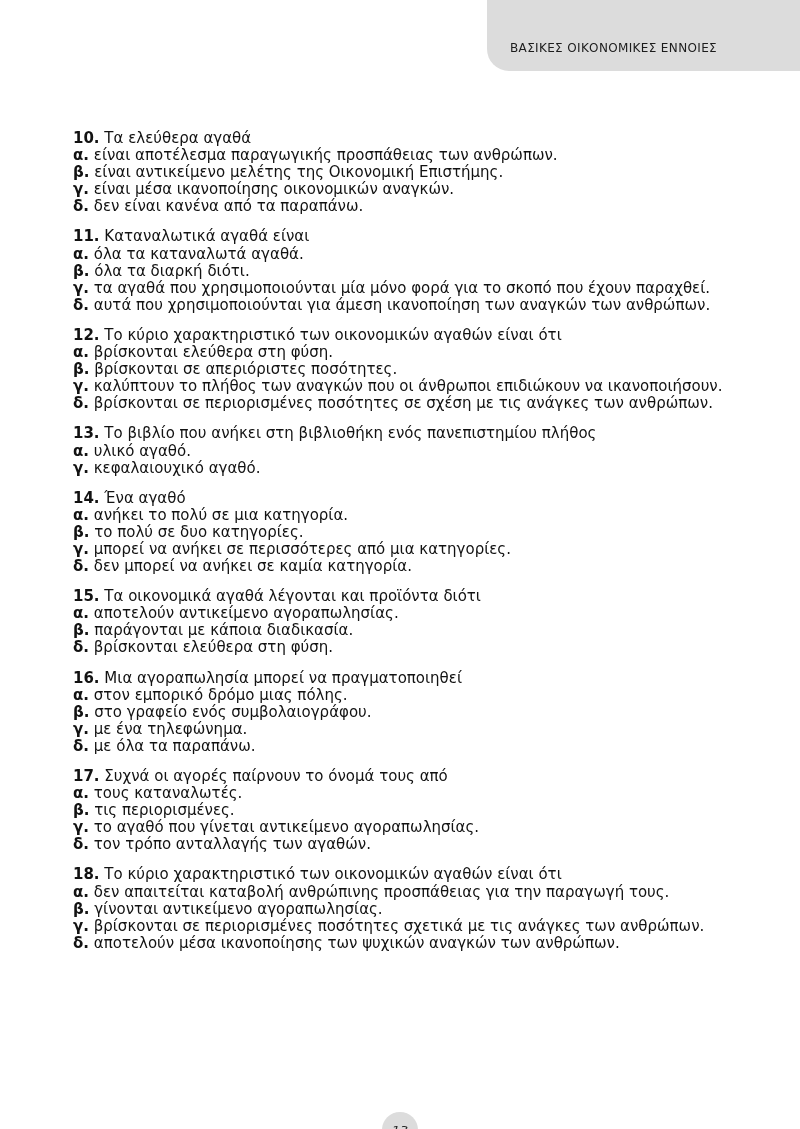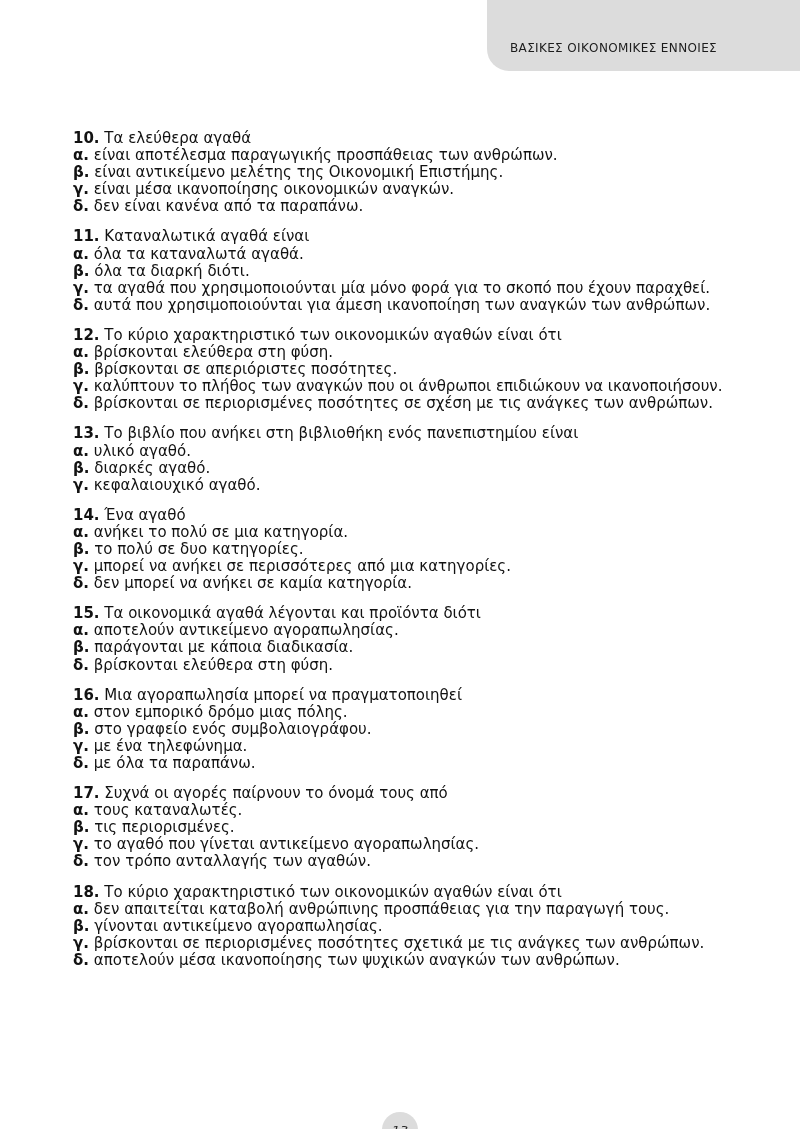--- a/index.html
+++ b/index.html
@@ -111,23 +111,22 @@
       <div class="q-line"><span class="q-marker">δ.</span> <span class="q-text">αυτά που χρησιμοποιούνται για άμεση ικανοποίηση των αναγκών των ανθρώπων.</span></div>
     </div>
     <div class="question-block">
       <div class="q-line"><span class="q-stem-marker">12.</span> <span class="q-text">Το κύριο χαρακτηριστικό των οικονομικών αγαθών είναι ότι</span></div>
       <div class="q-line"><span class="q-marker">α.</span> <span class="q-text">βρίσκονται ελεύθερα στη φύση.</span></div>
       <div class="q-line"><span class="q-marker">β.</span> <span class="q-text">βρίσκονται σε απεριόριστες ποσότητες.</span></div>
       <div class="q-line"><span class="q-marker">γ.</span> <span class="q-text">καλύπτουν το πλήθος των αναγκών που οι άνθρωποι επιδιώκουν να ικανοποιήσουν.</span></div>
       <div class="q-line"><span class="q-marker">δ.</span> <span class="q-text">βρίσκονται σε περιορισμένες ποσότητες σε σχέση με τις ανάγκες των ανθρώπων.</span></div>
     </div>
     <div class="question-block">
-      <div class="q-line"><span class="q-stem-marker">13.</span> <span class="q-text">Το βιβλίο που ανήκει στη βιβλιοθήκη ενός πανεπιστημίου είναι</span></div>
+      <div class="q-line"><span class="q-stem-marker">13.</span> <span class="q-text">Το βιβλίο που ανήκει στη βιβλιοθήκη ενός πανεπιστημίου πλήθος</span></div>
       <div class="q-line"><span class="q-marker">α.</span> <span class="q-text">υλικό αγαθό.</span></div>
-      <div class="q-line"><span class="q-marker">β.</span> <span class="q-text">διαρκές αγαθό.</span></div>
       <div class="q-line"><span class="q-marker">γ.</span> <span class="q-text">κεφαλαιουχικό αγαθό.</span></div>
     </div>
     <div class="question-block">
       <div class="q-line"><span class="q-stem-marker">14.</span> <span class="q-text">Ένα αγαθό</span></div>
       <div class="q-line"><span class="q-marker">α.</span> <span class="q-text">ανήκει το πολύ σε μια κατηγορία.</span></div>
       <div class="q-line"><span class="q-marker">β.</span> <span class="q-text">το πολύ σε δυο κατηγορίες.</span></div>
       <div class="q-line"><span class="q-marker">γ.</span> <span class="q-text">μπορεί να ανήκει σε περισσότερες από μια κατηγορίες.</span></div>
       <div class="q-line"><span class="q-marker">δ.</span> <span class="q-text">δεν μπορεί να ανήκει σε καμία κατηγορία.</span></div>
     </div>
     <div class="question-block">

